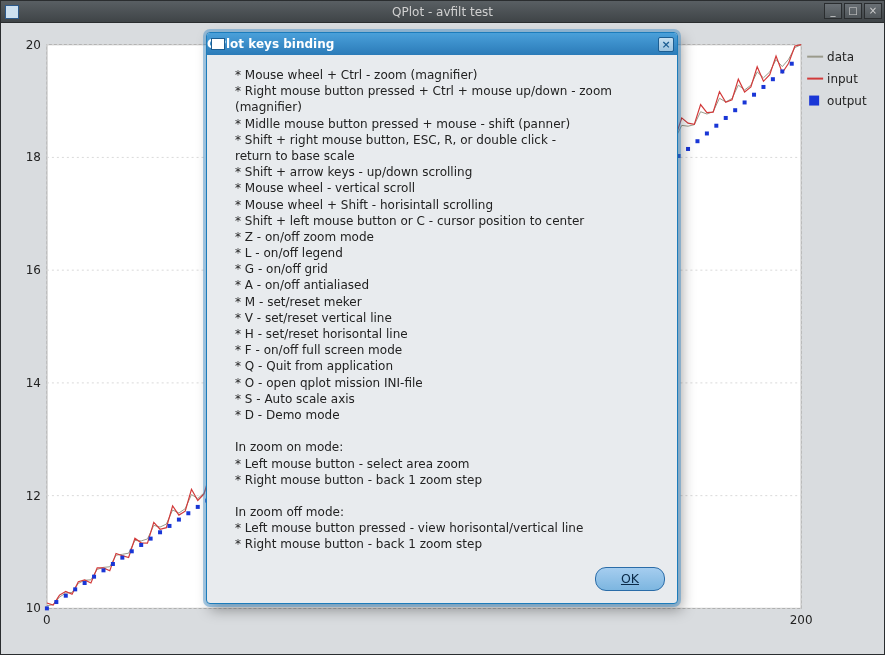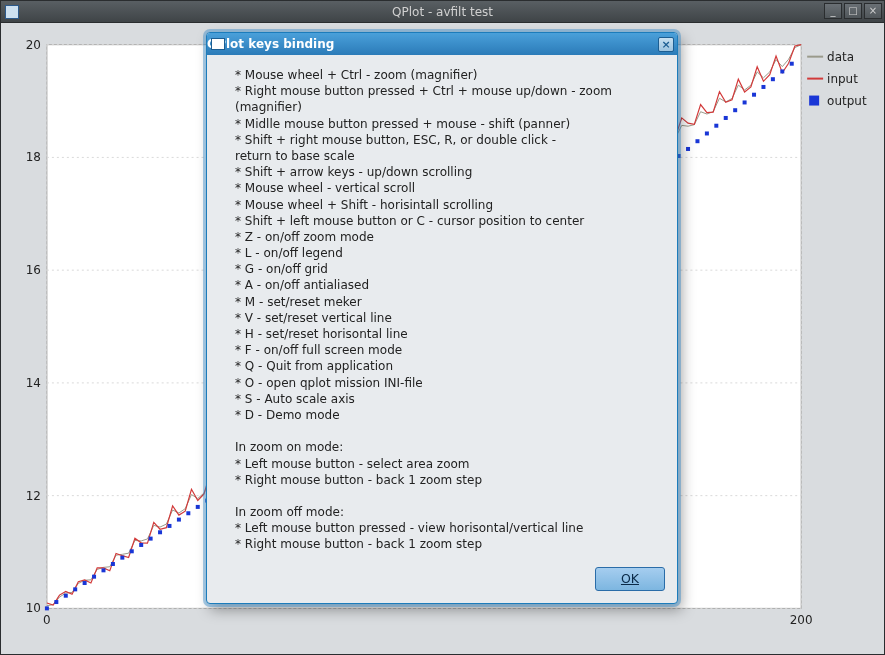--- a/index.html
+++ b/index.html
@@ -138,21 +138,21 @@
   .dlg-actions {
     display: flex;
     justify-content: flex-end;
     padding: 6px 12px 12px 12px;
   }
   .ok-btn {
     min-width: 70px;
     height: 24px;
     background: linear-gradient(#a5cdef, #7db6e0);
     border: 1px solid #2a6ca8;
-    border-radius: 3px;
+    border-radius: 11px;
     color: #0a2a48;
     font-size: 12.5px;
     cursor: pointer;
     text-decoration: underline;
     text-align: center;
     line-height: 22px;
   }
 </style>
 </head>
 <body>

